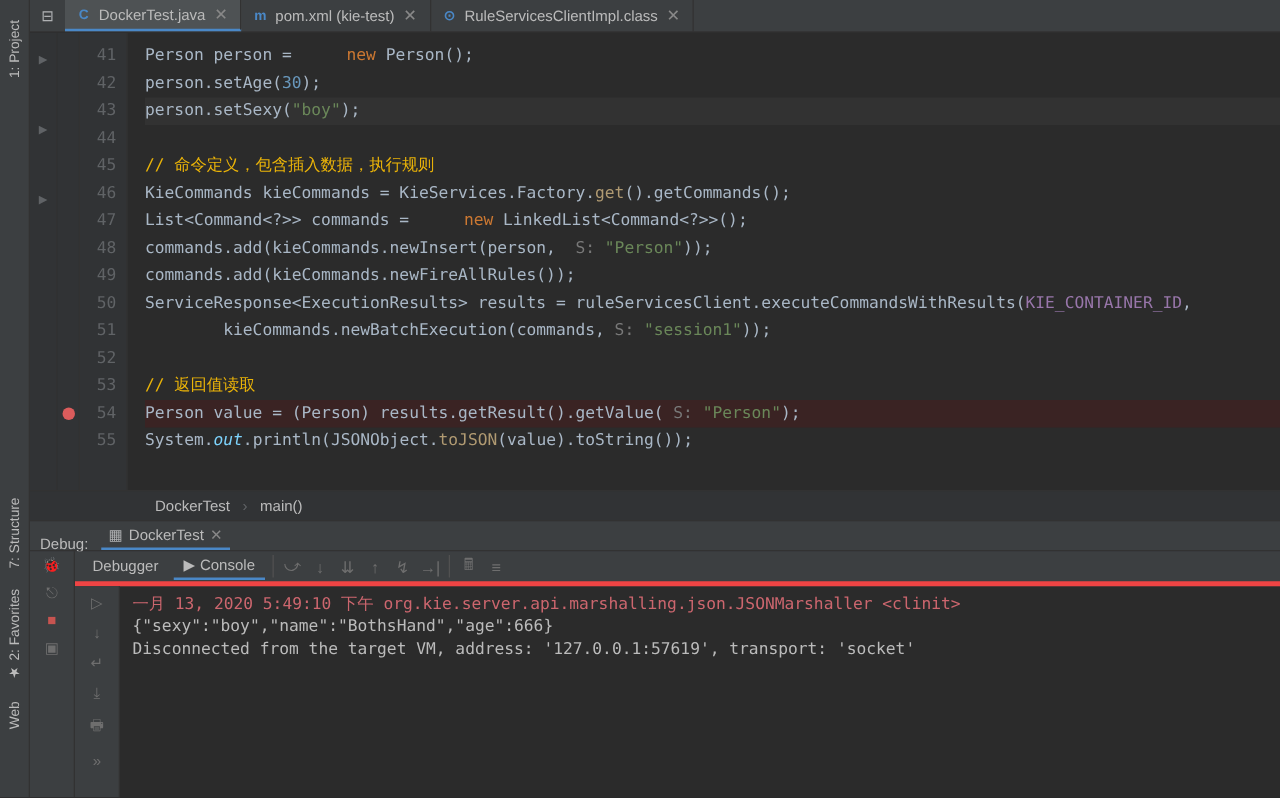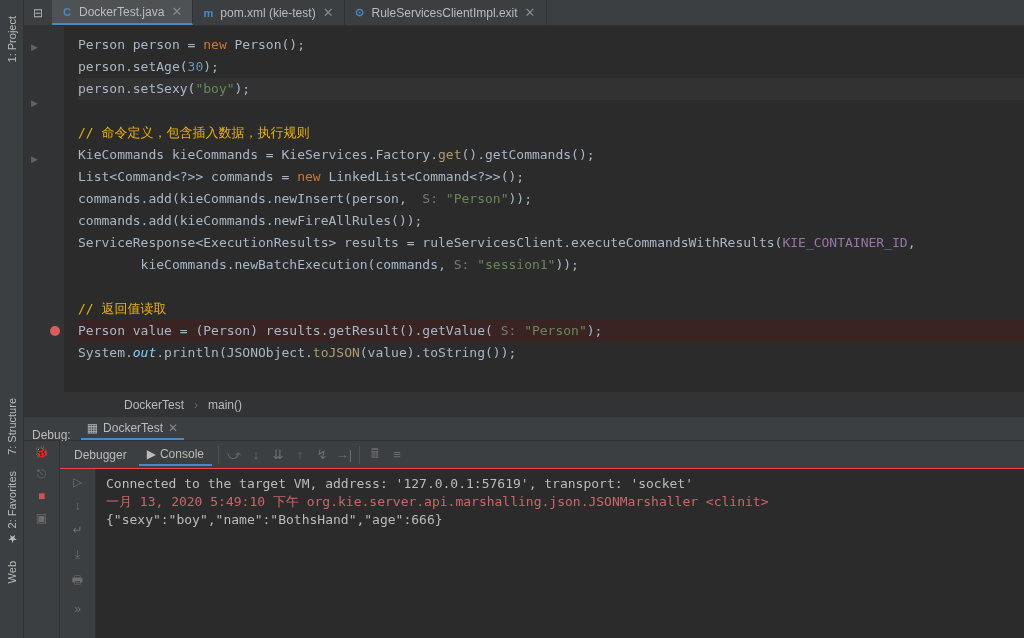--- a/index.html
+++ b/index.html
@@ -132,21 +132,21 @@
       padding: 8px 0 0 14px;
       font-family: 'Consolas', monospace;
       font-size: 13px;
       line-height: 22px;
       white-space: pre;
       overflow: hidden;
     }
     .code-line { height: 22px; }
     .code-line.highlighted { background: #323232; }
     .code-line.bp-line { background: #3a2323; }
-    .kw { color: #cc7832; }
+    .kw { color: #cc7832; margin-left: 36px; }
     .str { color: #6a8759; }
     .num { color: #6897bb; }
     .comment { color: #eab308; }
     .method-it { color: #b09a72; }
     .static-it { color: #7dd3fc; font-style: italic; }
     .field-it { color: #9876aa; }
     .hint { color: #787878; }
     .breadcrumb {
       height: 24px;
       background: #313335;
@@ -187,21 +187,21 @@
     }
     .debug-tab-icon { color: #afb1b3; }
     .debug-tab-close { color: #888; font-size: 12px; }
     .debug-toolbar {
       height: 28px;
       background: #3c3f41;
       display: flex;
       align-items: center;
       padding: 0 6px;
       gap: 4px;
-      border-bottom: 1px solid #ef4444;
+      border-bottom: 4px solid #ef4444;
     }
     .debug-body {
       flex: 1;
       display: flex;
     }
     .debug-left {
       width: 36px;
       background: #3c3f41;
       border-right: 1px solid #323232;
       display: flex;
@@ -285,21 +285,21 @@
             <span>DockerTest.java</span>
             <span class="tab-close">✕</span>
           </div>
           <div class="tab">
             <span class="tab-icon" style="color: rgb(74, 136, 199);">m</span>
             <span>pom.xml (kie-test)</span>
             <span class="tab-close">✕</span>
           </div>
           <div class="tab">
             <span class="tab-icon" style="color: rgb(74, 136, 199);">⊙</span>
-            <span>RuleServicesClientImpl.exit</span>
+            <span>RuleServicesClientImpl.class</span>
             <span class="tab-close">✕</span>
           </div>
         </div>
     </div>
 
     <div class="editor-area">
       <div class="gutter-toggles">
         <span class="arrow">▶</span>
         <span class="arrow">▶</span>
         <span class="arrow">▶</span>
@@ -316,20 +316,37 @@
           <div class="bp-slot"></div>
           <div class="bp-slot"></div>
           <div class="bp-slot"></div>
           <div class="bp-slot"></div>
           <div class="bp-slot"></div>
           <div class="bp-slot"></div>
           <div class="bp-slot">
             <div class="breakpoint"></div>
           </div>
           <div class="bp-slot"></div>
+        </div>
+      <div class="line-gutter" id="line-gutter">
+          <div class="line-num">41</div>
+          <div class="line-num">42</div>
+          <div class="line-num">43</div>
+          <div class="line-num">44</div>
+          <div class="line-num">45</div>
+          <div class="line-num">46</div>
+          <div class="line-num">47</div>
+          <div class="line-num">48</div>
+          <div class="line-num">49</div>
+          <div class="line-num">50</div>
+          <div class="line-num">51</div>
+          <div class="line-num">52</div>
+          <div class="line-num">53</div>
+          <div class="line-num">54</div>
+          <div class="line-num">55</div>
         </div>
       <div class="editor-content" id="editor-content"><div class="code-line"><span>Person person = </span><span class="kw">new</span><span> Person();</span></div><div class="code-line"><span>person.setAge(</span><span class="num">30</span><span>);</span></div><div class="code-line highlighted"><span>person.setSexy(</span><span class="str">"boy"</span><span>);</span></div><div class="code-line"></div><div class="code-line"><span class="comment">// 命令定义，包含插入数据，执行规则</span></div><div class="code-line"><span>KieCommands kieCommands = KieServices.Factory.</span><span class="method-it">get</span><span>().getCommands();</span></div><div class="code-line"><span>List&lt;Command&lt;?&gt;&gt; commands = </span><span class="kw">new</span><span> LinkedList&lt;Command&lt;?&gt;&gt;();</span></div><div class="code-line"><span>commands.add(kieCommands.newInsert(person, </span><span class="hint"> S: </span><span class="str">"Person"</span><span>));</span></div><div class="code-line"><span>commands.add(kieCommands.newFireAllRules());</span></div><div class="code-line"><span>ServiceResponse&lt;ExecutionResults&gt; results = ruleServicesClient.executeCommandsWithResults(</span><span class="field-it">KIE_CONTAINER_ID</span><span>,</span></div><div class="code-line"><span>        kieCommands.newBatchExecution(commands, </span><span class="hint">S: </span><span class="str">"session1"</span><span>));</span></div><div class="code-line"></div><div class="code-line"><span class="comment">// 返回值读取</span></div><div class="code-line bp-line"><span>Person value = (Person) results.getResult().getValue( </span><span class="hint">S: </span><span class="str">"Person"</span><span>);</span></div><div class="code-line"><span>System.</span><span class="static-it">out</span><span>.println(JSONObject.</span><span class="method-it">toJSON</span><span>(value).toString());</span></div></div>
     </div>
 
     <div class="breadcrumb">
       <span>DockerTest</span>
       <span class="sep">›</span>
       <span>main()</span>
     </div>
 
@@ -373,23 +390,23 @@
           <div style="flex:1;display:flex">
             <div class="console-toggles">
               <span>▷</span>
               <span>↓</span>
               <span>↵</span>
               <span>⤓</span>
               <span>🖶</span>
               <span>»</span>
             </div>
             <div class="console-output" id="console-output">
-                <div class="console-line ">Connected to the target VM, address: '127.0.0.1:57619', transport: 'socket'</div>
                 <div class="console-line red">一月 13, 2020 5:49:10 下午 org.kie.server.api.marshalling.json.JSONMarshaller &lt;clinit&gt;</div>
                 <div class="console-line ">{"sexy":"boy","name":"BothsHand","age":666}</div>
+                <div class="console-line ">Disconnected from the target VM, address: '127.0.0.1:57619', transport: 'socket'</div>
                 <div class="console-line "> </div>
               </div>
           </div>
         </div>
       </div>
     </div>
   </div>
 </div>
 
 </body></html>

